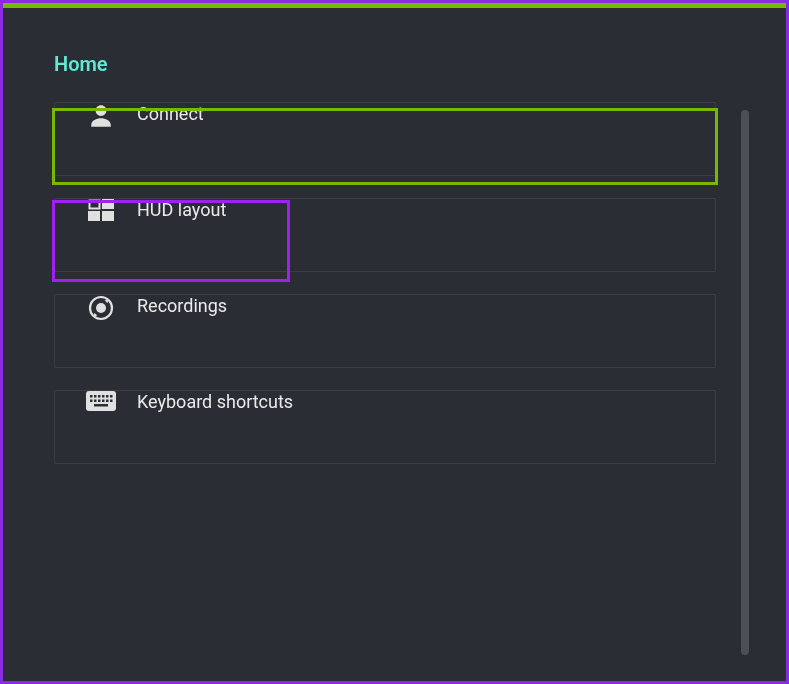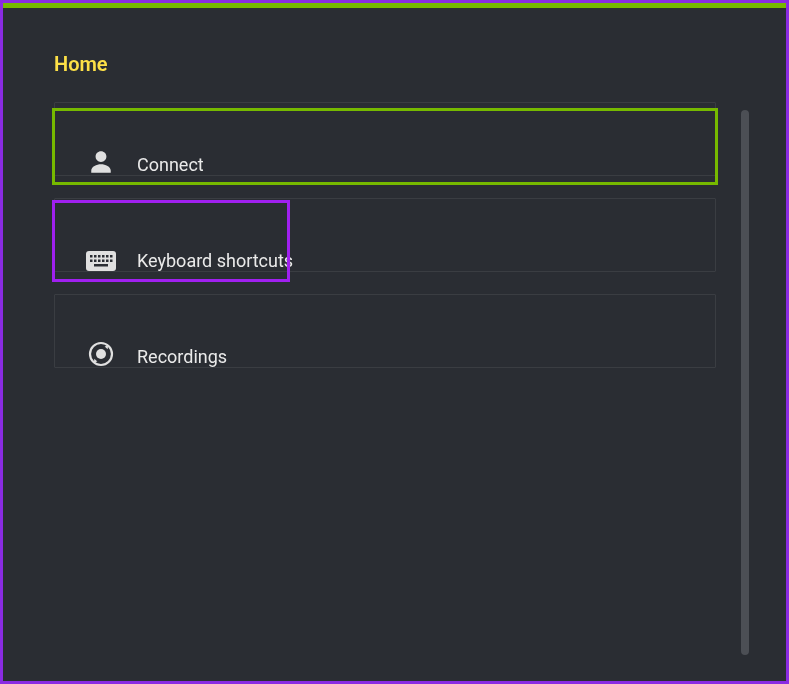--- a/index.html
+++ b/index.html
@@ -23,31 +23,31 @@
       top: 3px; left: 3px; right: 3px;
       height: 5px;
       background: #76b900;
       z-index: 50;
     }
     .content {
       padding: 52px 54px 0 54px;
       height: 100%;
     }
     .page-title {
-      color: #fde047;
+      color: #5eead4;
       font-size: 20px;
       font-weight: 600;
       margin-bottom: 26px;
     }
     .list {
       width: 662px;
     }
     .list-item {
       display: flex;
-      align-items: flex-end;
+      align-items: flex-start;
       height: 74px;
       padding-left: 28px;
       border: 1px solid #3a3d42;
       border-radius: 1px;
       margin-bottom: 22px;
       cursor: pointer;
       position: relative;
     }
     .icon-slot {
       width: 36px;
@@ -105,20 +105,44 @@
 
     <div class="list-item">
       <span class="icon-slot">
         <svg width="26" height="26" viewBox="0 0 24 24" fill="#e0e0e0">
           <path d="M12 12c2.8 0 5-2.2 5-5s-2.2-5-5-5-5 2.2-5 5 2.2 5 5 5zm0 2c-4 0-9 2-9 6v2h18v-2c0-4-5-6-9-6z"></path>
         </svg>
       </span>
       <span class="item-label">Connect</span>
     </div>
 
+    <div class="list-item">
+      <span class="icon-slot">
+        <svg width="26" height="22" viewBox="0 0 26 22">
+          <rect x="0" y="0" width="26" height="22" fill="#e0e0e0"></rect>
+          <line x1="0" y1="11" x2="26" y2="11" stroke="#2a2d33" stroke-width="2"></line>
+          <line x1="13" y1="0" x2="13" y2="22" stroke="#2a2d33" stroke-width="2"></line>
+          <rect x="0" y="0" width="13" height="11" fill="#2a2d33"></rect>
+          <rect x="1.5" y="1.5" width="10" height="8" fill="none" stroke="#e0e0e0" stroke-width="2"></rect>
+        </svg>
+      </span>
+      <span class="item-label">HUD layout</span>
+    </div>
+
+    <div class="list-item">
+      <span class="icon-slot">
+        <svg width="26" height="26" viewBox="0 0 26 26">
+          <circle cx="13" cy="13" r="11" fill="none" stroke="#e0e0e0" stroke-width="2.2"></circle>
+          <circle cx="13" cy="13" r="5" fill="#e0e0e0"></circle>
+          <path d="M13 2 L15 5 L11 5 Z" fill="#e0e0e0" transform="rotate(40 13 13)"></path>
+          <path d="M13 24 L15 21 L11 21 Z" fill="#e0e0e0" transform="rotate(40 13 13)"></path>
+        </svg>
+      </span>
+      <span class="item-label">Recordings</span>
+    </div>
 
     <div class="list-item">
       <span class="icon-slot">
         <svg width="30" height="20" viewBox="0 0 30 20">
           <rect x="0" y="0" width="30" height="20" rx="3" fill="#e0e0e0"></rect>
           <g fill="#2a2d33">
             <rect x="4" y="4" width="2.5" height="2.5"></rect>
               <rect x="8" y="4" width="2.5" height="2.5"></rect>
               <rect x="12" y="4" width="2.5" height="2.5"></rect>
               <rect x="16" y="4" width="2.5" height="2.5"></rect>
@@ -130,32 +154,20 @@
               <rect x="16" y="8.5" width="2.5" height="2.5"></rect>
               <rect x="20" y="8.5" width="2.5" height="2.5"></rect>
               <rect x="24" y="8.5" width="2.5" height="2.5"></rect>
             <rect x="8" y="13" width="14" height="2.5"></rect>
           </g>
         </svg>
       </span>
       <span class="item-label">Keyboard shortcuts</span>
     </div>
 
-    <div class="list-item">
-      <span class="icon-slot">
-        <svg width="26" height="26" viewBox="0 0 26 26">
-          <circle cx="13" cy="13" r="11" fill="none" stroke="#e0e0e0" stroke-width="2.2"></circle>
-          <circle cx="13" cy="13" r="5" fill="#e0e0e0"></circle>
-          <path d="M13 2 L15 5 L11 5 Z" fill="#e0e0e0" transform="rotate(40 13 13)"></path>
-          <path d="M13 24 L15 21 L11 21 Z" fill="#e0e0e0" transform="rotate(40 13 13)"></path>
-        </svg>
-      </span>
-      <span class="item-label">Recordings</span>
-    </div>
-
 
 
   </div>
 </div>
 
 <div class="scrollbar-track"></div>
 
 <div class="green-highlight"></div>
 <div class="purple-highlight"></div>
 

